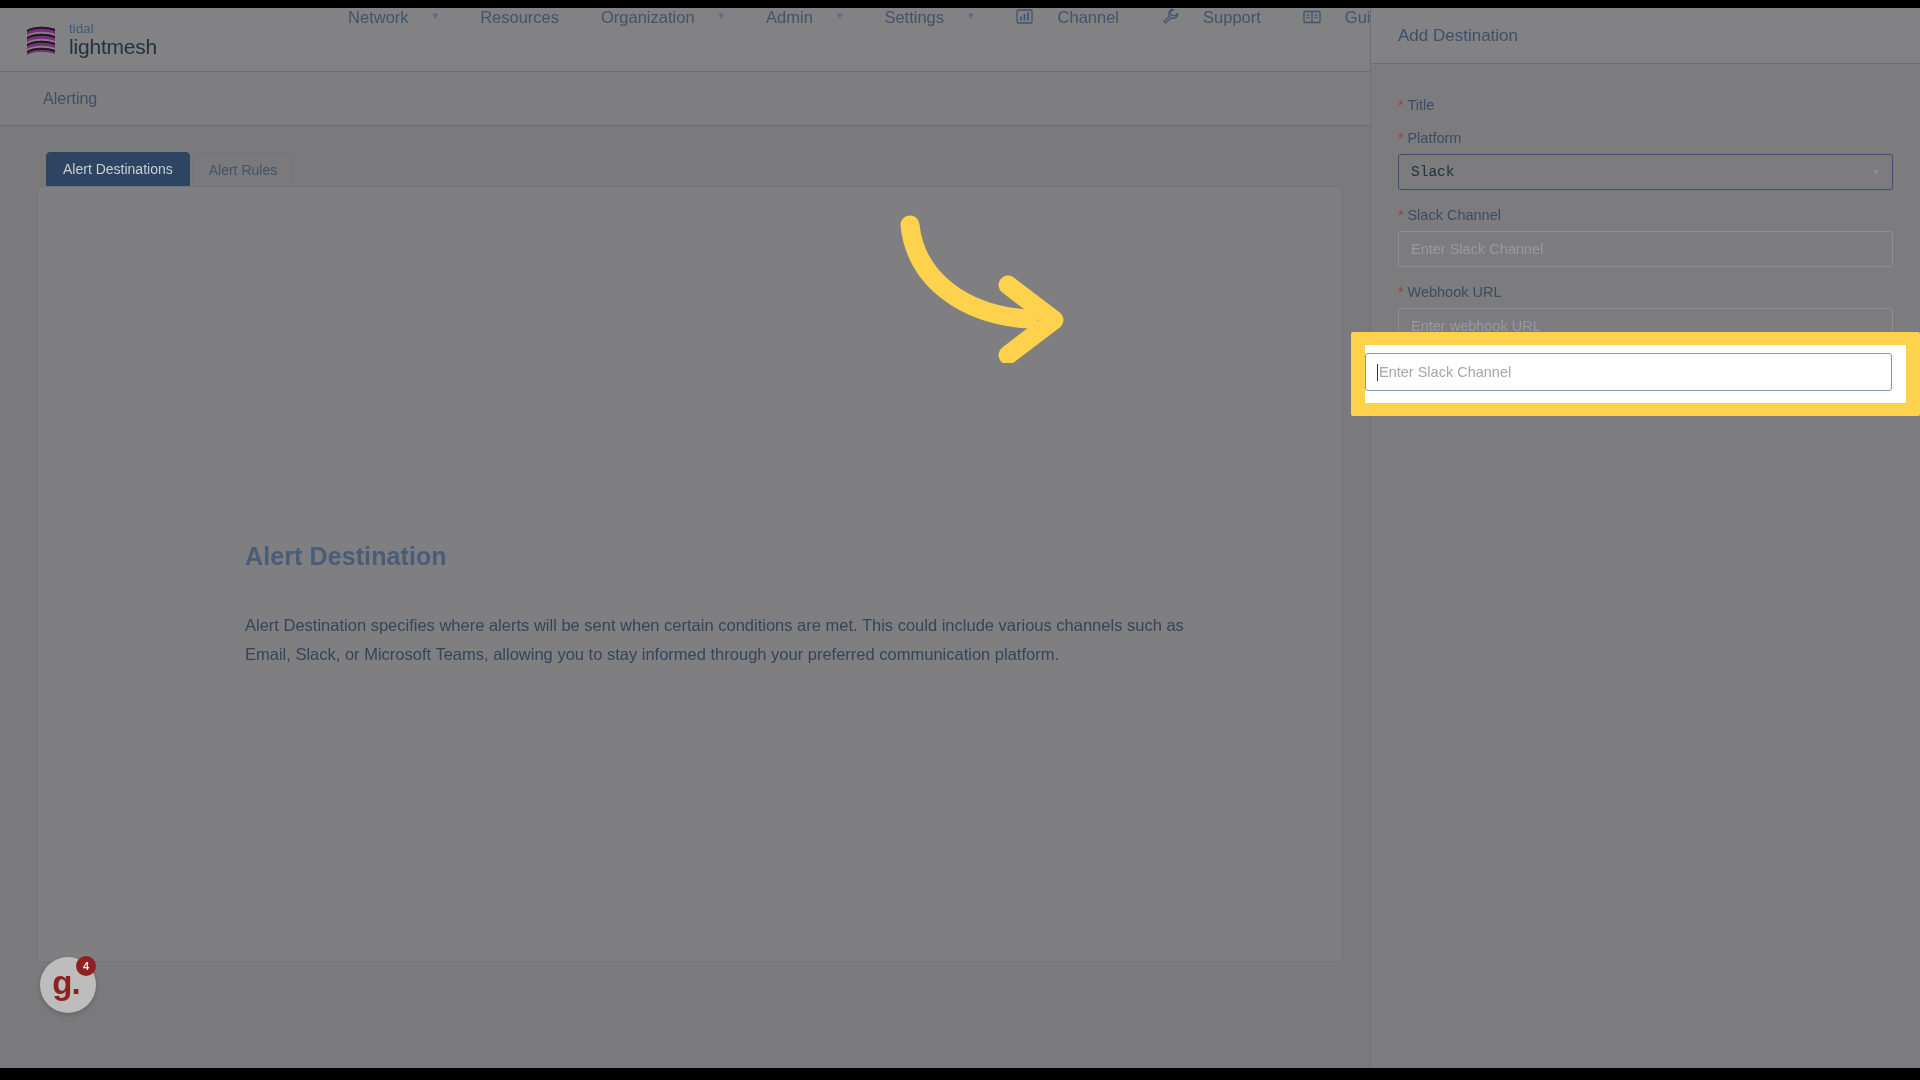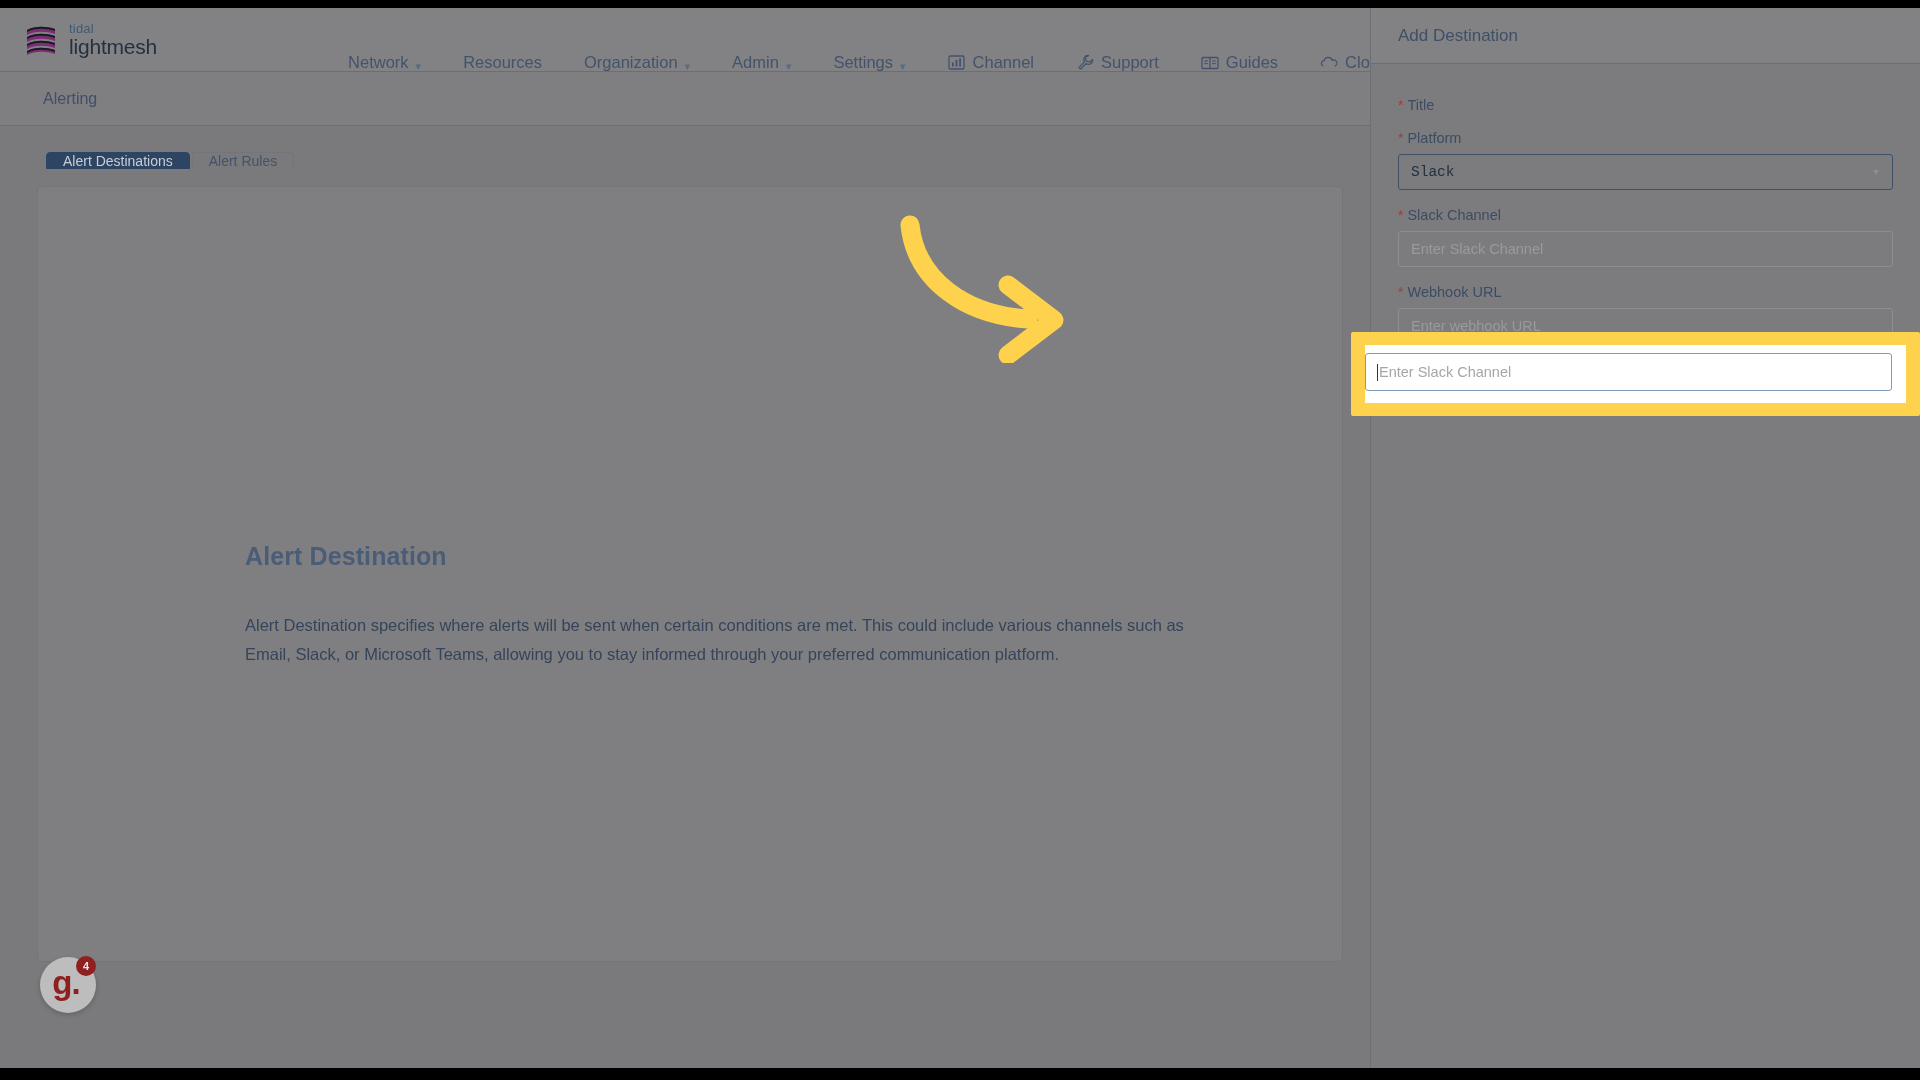--- a/index.html
+++ b/index.html
@@ -78,22 +78,22 @@
   }
 
   .nav-items {
     display: flex;
     align-items: center;
     margin-left: 170px;
     gap: 0px;
   }
   .nav-item {
     display: flex;
-    align-items: flex-end;
-    gap: 7px;
+    align-items: flex-start;
+    gap: 24px;
     padding: 0 21px;
     height: 64px;
     color: #42536b;
     font-size: 16.5px;
     cursor: pointer;
     white-space: nowrap;
   }
   .nav-item .chev {
     font-size: 11px;
     color: #5a6b80;
@@ -143,21 +143,21 @@
   }
 
   .tabs {
     position: absolute;
     left: 46px;
     top: 26px;
     display: flex;
     align-items: flex-end;
   }
   .tab {
-    height: 17px;
+    height: 34px;
     padding: 0 16px;
     display: flex;
     align-items: center;
     font-size: 14px;
     border-radius: 4px 4px 0 0;
     cursor: pointer;
   }
   .tab.active {
     background: #2d4462;
     color: #c9ced6;

